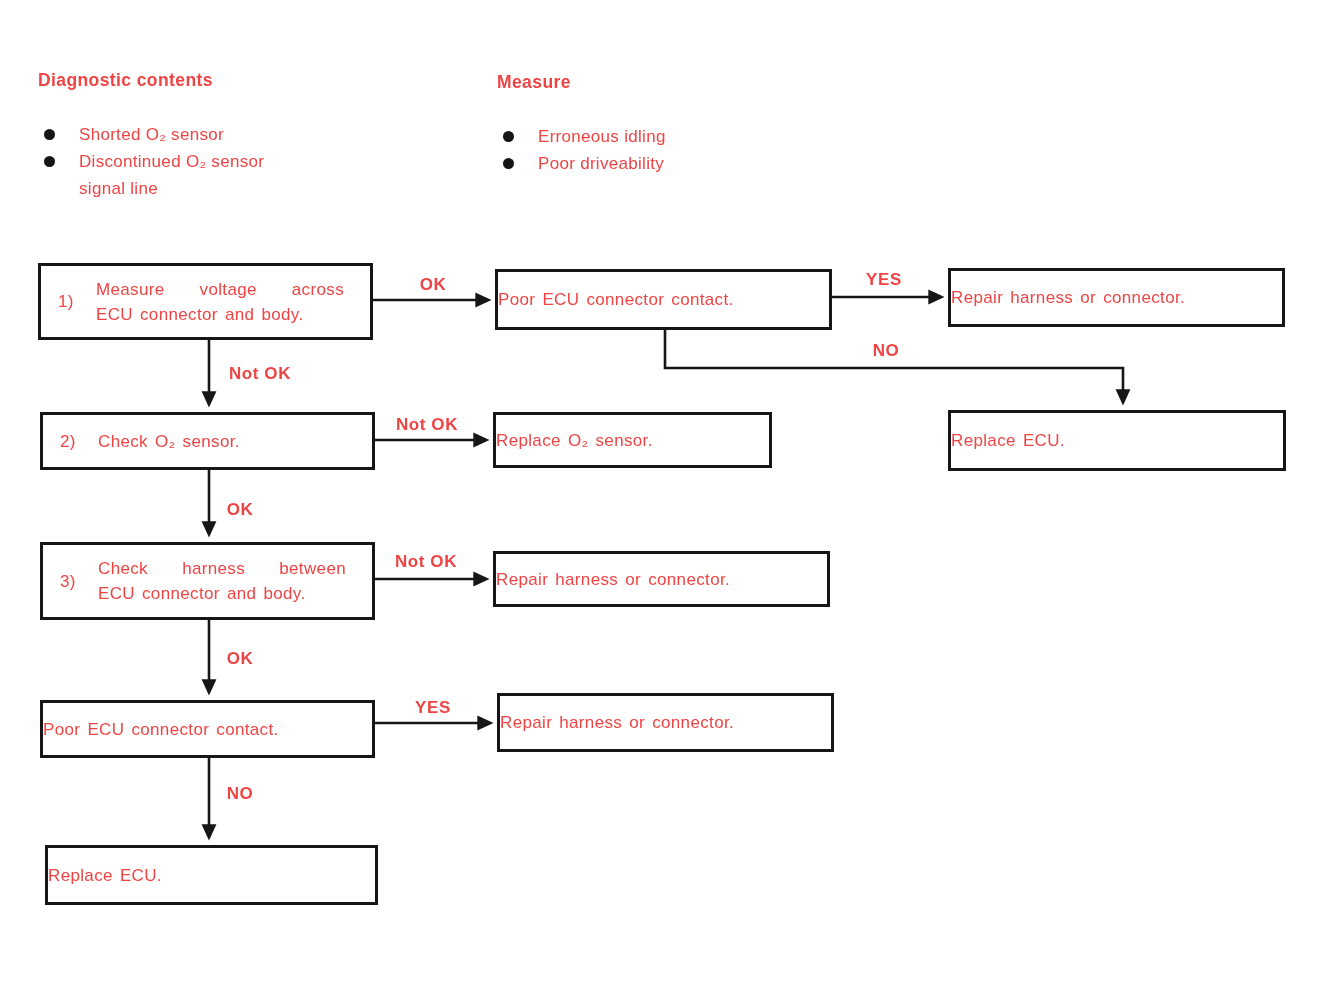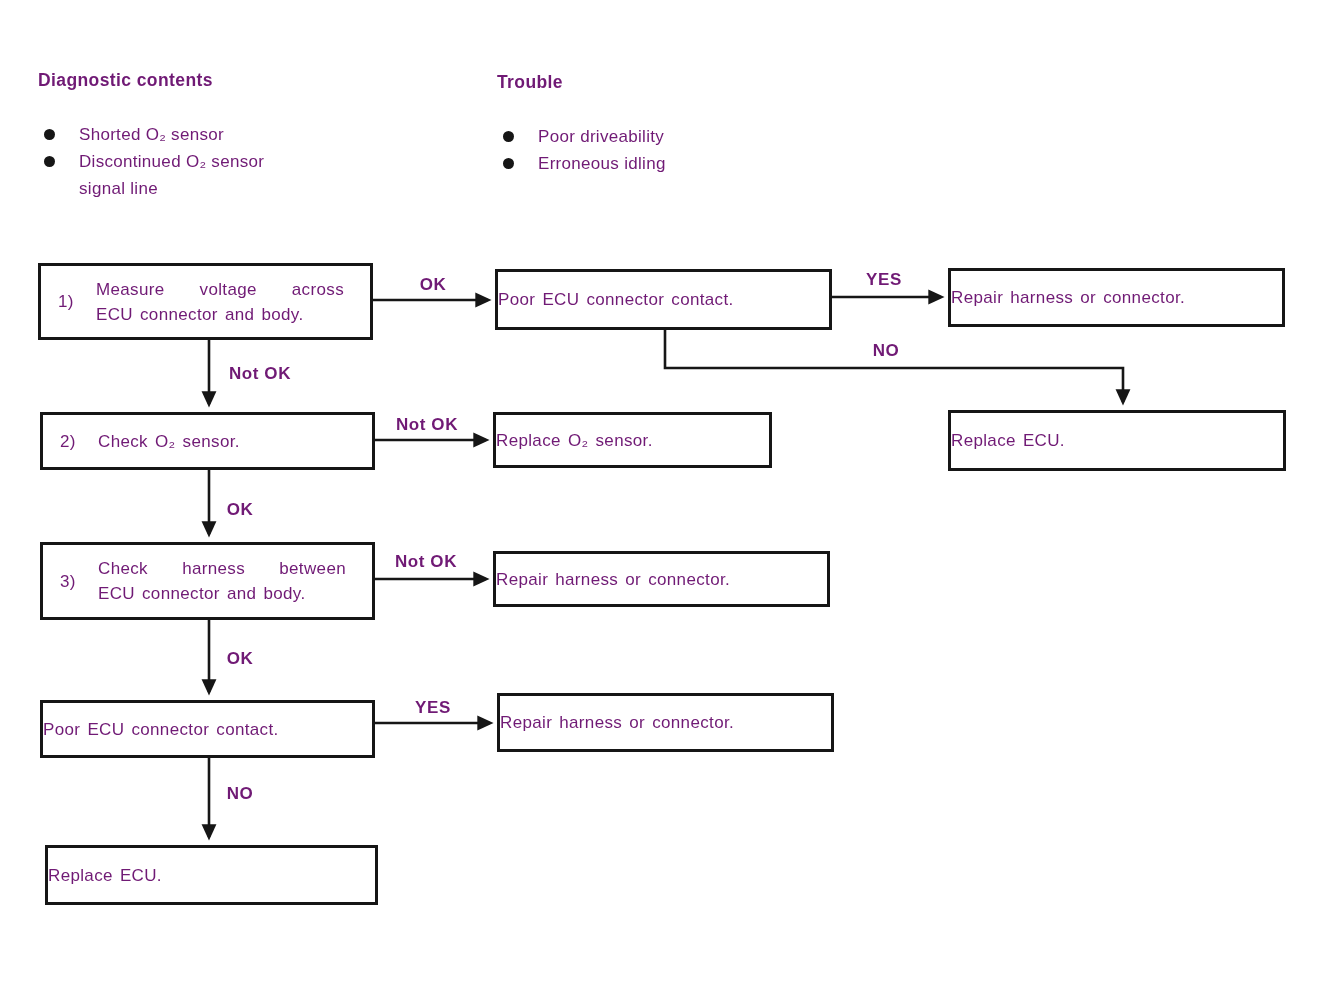--- a/index.html
+++ b/index.html
@@ -6,21 +6,21 @@
     margin: 0;
     padding: 0;
     background: #ffffff;
   }
   .page {
     position: relative;
     width: 1324px;
     height: 982px;
     background: #ffffff;
     font-family: "Liberation Sans", "DejaVu Sans", sans-serif;
-    color: #701a75;
+    color: #ef4444;
     overflow: hidden;
   }
   
   .legend-section {
     position: absolute;
   }
   .legend-title {
     font-size: 17.5px;
     font-weight: 700;
     letter-spacing: 0.4px;
@@ -114,29 +114,29 @@
         <span class="bullet-text">Shorted O₂ sensor</span>
       </div>
       <div class="bullet-item">
         <span class="bullet-dot"></span>
         <span class="bullet-text" style="width:212px;">Discontinued O₂ sensor signal line</span>
       </div>
     </div>
   </div>
 
   <div class="legend-section" style="left:497px; top:72px; width:250px;">
-    <div class="legend-title">Trouble</div>
+    <div class="legend-title">Measure</div>
     <div class="legend-list">
       <div class="bullet-item">
         <span class="bullet-dot"></span>
+        <span class="bullet-text">Erroneous idling</span>
+      </div>
+      <div class="bullet-item">
+        <span class="bullet-dot"></span>
         <span class="bullet-text">Poor driveability</span>
-      </div>
-      <div class="bullet-item">
-        <span class="bullet-dot"></span>
-        <span class="bullet-text">Erroneous idling</span>
       </div>
     </div>
   </div>
 
   <svg class="wires" width="1324" height="982" viewBox="0 0 1324 982">
     <defs>
       <marker id="arr" viewBox="0 0 10 10" refX="7.5" refY="5" markerWidth="6.5" markerHeight="6.5" orient="auto-start-reverse">
         <path d="M0,0.6 L9.6,5 L0,9.4 z" fill="#161616"></path>
       </marker>
     </defs>

